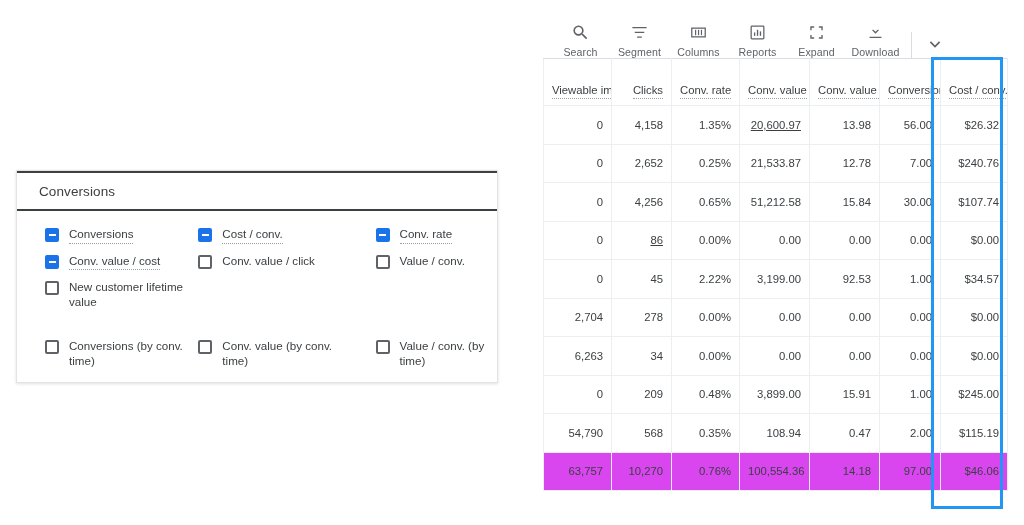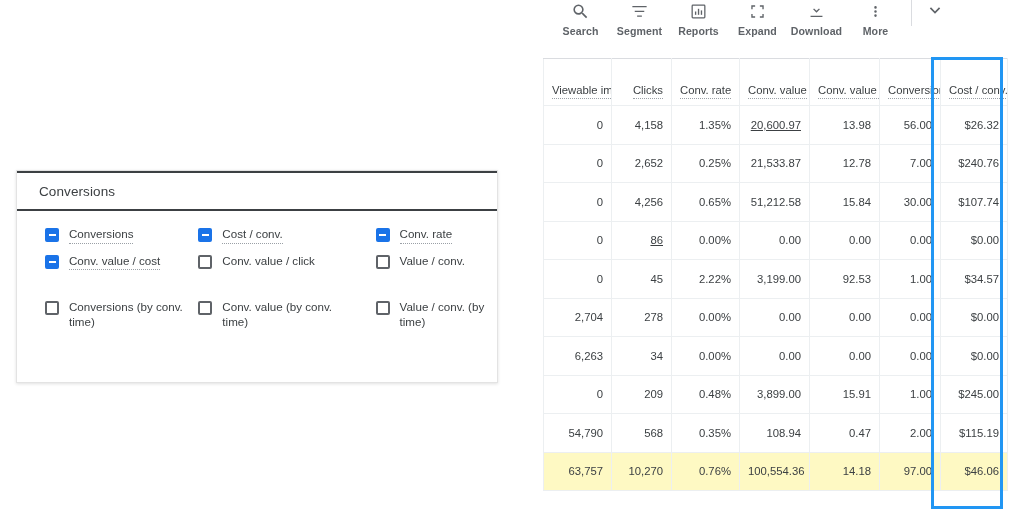--- a/index.html
+++ b/index.html
@@ -88,23 +88,22 @@
   #table-area {
     position: absolute;
     left: 543px; top: 0;
     width: 481px; height: 525px;
   }
 
   
   #toolbar {
     height: 58px;
     display: flex;
-    align-items: flex-start;
+    align-items: flex-end;
     padding-left: 8px;
-    font-weight: bold;
   }
   .tb-item {
     width: 59px;
     display: flex; flex-direction: column;
     align-items: center; justify-content: center;
     color: #5f6368;
     cursor: pointer;
   }
   .tb-ico {
     height: 22px;
@@ -152,21 +151,21 @@
     padding-bottom: 8px;
     line-height: 13px;
     border-top: 1px solid #dadce0;
   }
   #data-table td { height: 38.5px; }
   .hdr-txt {
     border-bottom: 1px dotted #9aa0a6;
     display: inline;
     padding-bottom: 2px;
   }
-  tr.total-row td { background: #fef9c3; }
+  tr.total-row td { background: #d946ef; }
   td.linkval { color: #1a73e8; text-decoration: underline; }
 
   
   col.c0 { width: 68px; }
   col.c1 { width: 60px; }
   col.c2 { width: 68px; }
   col.c3 { width: 70px; }
   col.c4 { width: 70px; }
   col.c5 { width: 61px; }
   col.c6 { width: 67px; }
@@ -211,20 +210,28 @@
           </div>
           <div class="conv-cell c2">
             <span class="cbox off"></span>
             <span class="cbox-label">Conv. value / click</span>
           </div>
           <div class="conv-cell c3">
             <span class="cbox off"></span>
             <span class="cbox-label">Value / conv.</span>
           </div>
         </div>
+        <div class="conv-row">
+          <div class="conv-cell c1">
+            <span class="cbox off"></span>
+            <span class="cbox-label">New customer lifetime value</span>
+          </div>
+          <div class="conv-cell c2"></div>
+          <div class="conv-cell c3"></div>
+        </div>
         <div class="conv-row spacer"></div>
         <div class="conv-row">
           <div class="conv-cell c1">
             <span class="cbox off"></span>
             <span class="cbox-label">Conversions (by conv. time)</span>
           </div>
           <div class="conv-cell c2">
             <span class="cbox off"></span>
             <span class="cbox-label">Conv. value (by conv. time)</span>
           </div>
@@ -247,20 +254,31 @@
         </span>
         <span class="tb-label">Search</span>
       </div>
       <div class="tb-item">
         <span class="tb-ico">
           <svg width="19" height="19" viewBox="0 0 24 24">
               <path fill="#5f6368" d="M3 5h18v1.6H3zM6 11h12v1.6H6zM9 17h6v1.6H9z"></path>
             </svg>
         </span>
         <span class="tb-label">Segment</span>
+      </div>
+      <div class="tb-item">
+        <span class="tb-ico">
+          <svg width="19" height="19" viewBox="0 0 24 24">
+            <rect x="3.5" y="6.5" width="17" height="11" fill="none" stroke="#5f6368" stroke-width="1.6"></rect>
+            <rect x="7.6" y="8.6" width="1.5" height="6.8" fill="#5f6368"></rect>
+            <rect x="11.3" y="8.6" width="1.5" height="6.8" fill="#5f6368"></rect>
+            <rect x="15" y="8.6" width="1.5" height="6.8" fill="#5f6368"></rect>
+          </svg>
+        </span>
+        <span class="tb-label">Columns</span>
       </div>
       <div class="tb-item">
         <span class="tb-ico">
           <svg width="19" height="19" viewBox="0 0 24 24">
             <rect x="4" y="4" width="16" height="16" rx="1" fill="none" stroke="#5f6368" stroke-width="1.6"></rect>
             <rect x="7.5" y="12" width="1.7" height="4.2" fill="#5f6368"></rect>
             <rect x="11.2" y="8.6" width="1.7" height="7.6" fill="#5f6368"></rect>
             <rect x="14.9" y="10.6" width="1.7" height="5.6" fill="#5f6368"></rect>
           </svg>
         </span>
@@ -274,28 +292,20 @@
         </span>
         <span class="tb-label">Expand</span>
       </div>
       <div class="tb-item">
         <span class="tb-ico">
           <svg width="19" height="19" viewBox="0 0 24 24">
               <path fill="#5f6368" d="M12 3v8.2l3.1-3.1 1.2 1.2L12 13.7 7.7 9.3l1.2-1.2L12 11.2V3zM4.5 17.5h15V19h-15z"></path>
             </svg>
         </span>
         <span class="tb-label">Download</span>
-      </div>
-      <div class="tb-item">
-        <span class="tb-ico">
-          <svg width="19" height="19" viewBox="0 0 24 24">
-              <path fill="#5f6368" d="M12 5.2a1.6 1.6 0 1 1 0 3.2 1.6 1.6 0 0 1 0-3.2m0 5.2a1.6 1.6 0 1 1 0 3.2 1.6 1.6 0 0 1 0-3.2m0 5.2a1.6 1.6 0 1 1 0 3.2 1.6 1.6 0 0 1 0-3.2"></path>
-            </svg>
-        </span>
-        <span class="tb-label">More</span>
       </div>
       <div id="tb-divider"></div>
       <div id="tb-chevron">
         <span>
           <svg width="20" height="20" viewBox="0 0 24 24">
               <path fill="none" stroke="#5f6368" stroke-width="2" d="M6.5 9.5 12 15l5.5-5.5"></path>
             </svg>
         </span>
       </div>
     </div>

